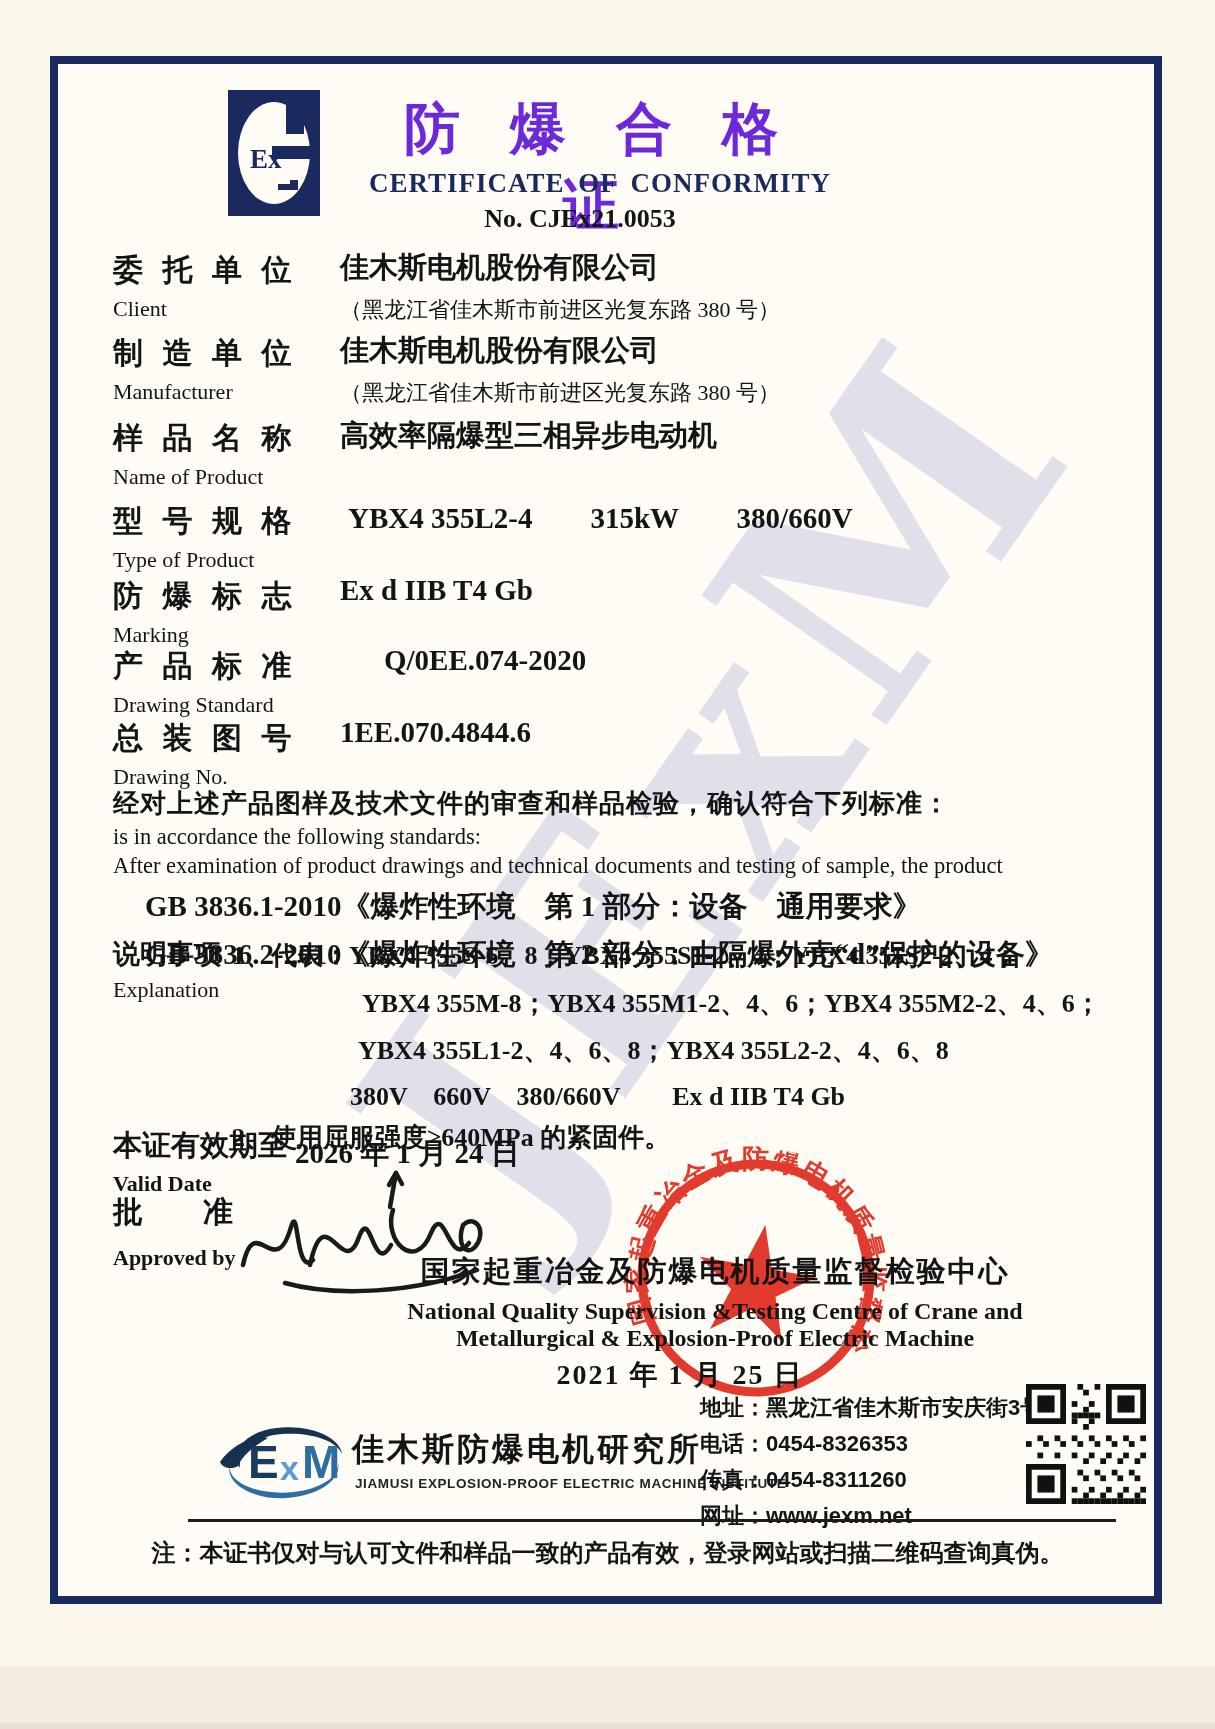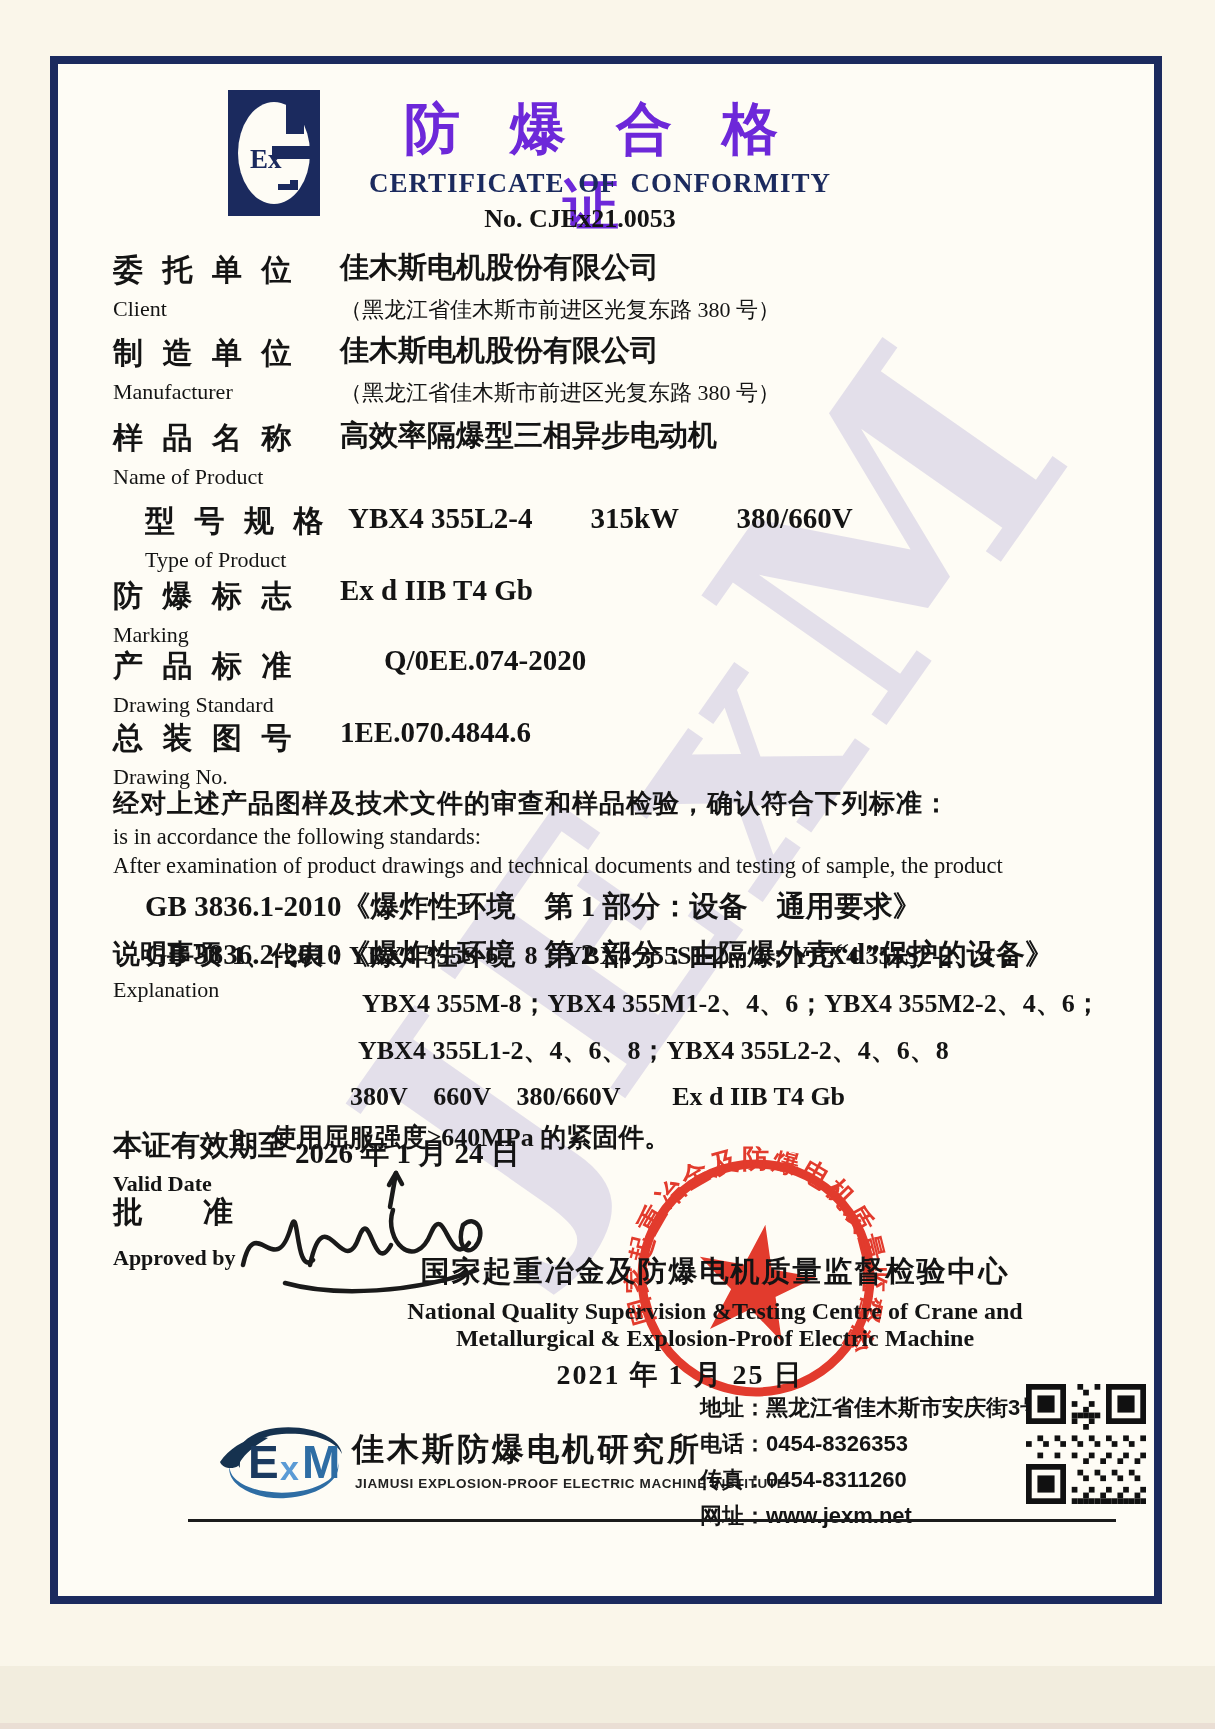--- a/index.html
+++ b/index.html
@@ -80,21 +80,21 @@
   </div>
 
   <div class="abs z2 field-label" style="top:418px;">
     <div class="lab-zh">样 品 名 称</div>
     <div class="lab-en">Name of Product</div>
   </div>
   <div class="abs z2 field-value" style="top:416px;">
     <div class="val">高效率隔爆型三相异步电动机</div>
   </div>
 
-  <div class="abs z2 field-label" style="top:501px;margin-left:32px;">
+  <div class="abs z2 field-label" style="top:501px;">
     <div class="lab-zh">型 号 规 格</div>
     <div class="lab-en">Type of Product</div>
   </div>
   <div class="abs z2 field-value" style="top:499px;margin-left:8px;">
     <div class="val">YBX4 355L2-4　　315kW　　380/660V</div>
   </div>
 
   <div class="abs z2 field-label" style="top:576px;">
     <div class="lab-zh">防 爆 标 志</div>
     <div class="lab-en">Marking</div>
@@ -285,16 +285,17 @@
       <rect x="11.428571428571429" y="11.428571428571429" width="17.142857142857142" height="17.142857142857142" fill="#111"></rect>
       <rect x="80" y="0" width="40" height="40" fill="#111"></rect>
       <rect x="85.71428571428572" y="5.714285714285714" width="28.571428571428573" height="28.571428571428573" fill="#fefcf5"></rect>
       <rect x="91.42857142857143" y="11.428571428571429" width="17.142857142857142" height="17.142857142857142" fill="#111"></rect>
       <rect x="0" y="80" width="40" height="40" fill="#111"></rect>
       <rect x="5.714285714285714" y="85.71428571428572" width="28.571428571428573" height="28.571428571428573" fill="#fefcf5"></rect>
       <rect x="11.428571428571429" y="91.42857142857143" width="17.142857142857142" height="17.142857142857142" fill="#111"></rect>
     </svg>
 
   <div class="abs z2 inner-rule"></div>
+  <div class="abs z2 note-line">注：本证书仅对与认可文件和样品一致的产品有效，登录网站或扫描二维码查询真伪。</div>
 
   <div class="abs bottom-band"></div>
   <div class="abs bottom-edge"></div>
 </div>
 
 </body></html>

